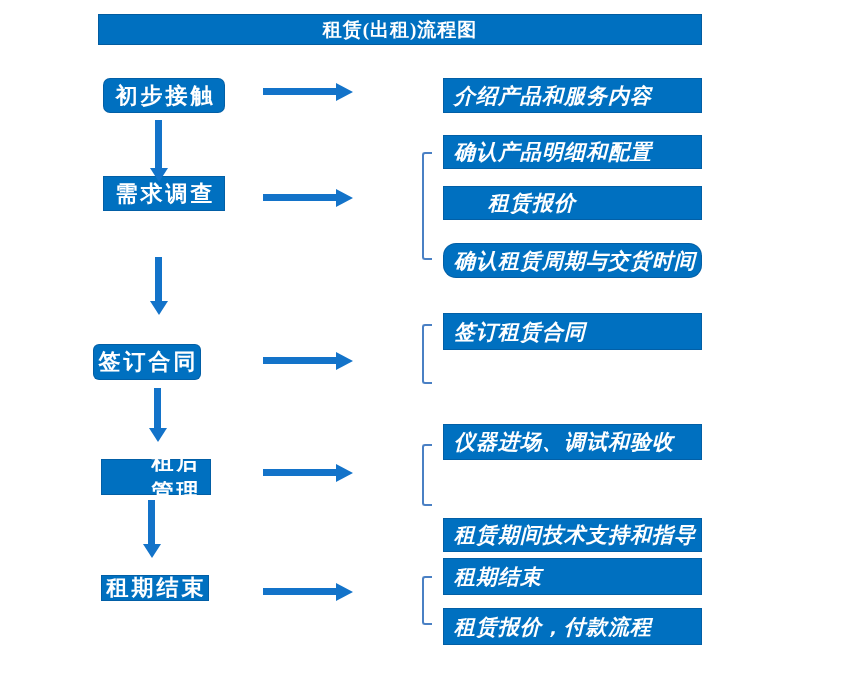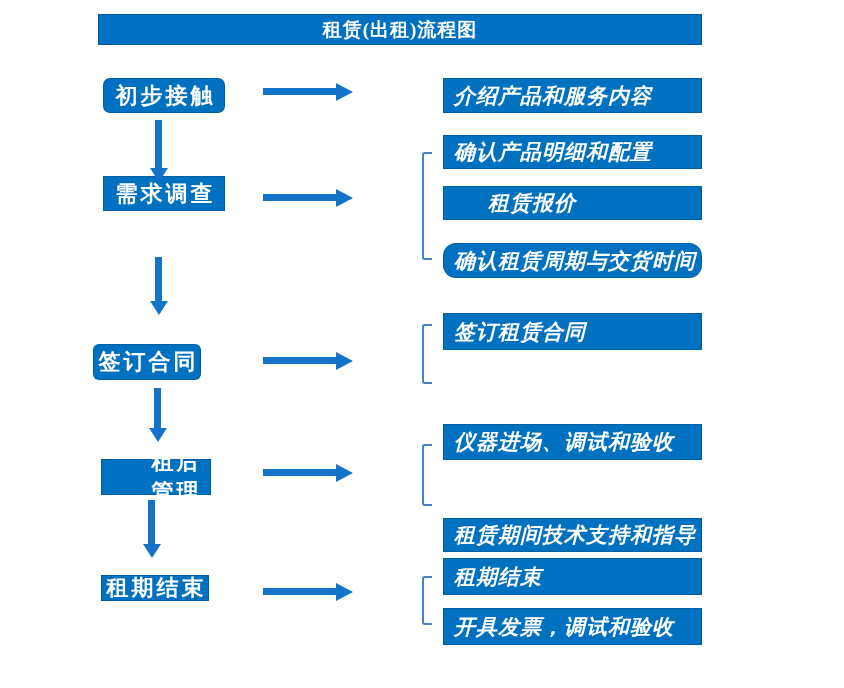--- a/index.html
+++ b/index.html
@@ -153,16 +153,16 @@
   <div class="rbox rb7">
     <span>仪器进场、调试和验收</span>
   </div>
   <div class="rbox rb8">
     <span>租赁期间技术支持和指导</span>
   </div>
   <div class="rbox rb9">
     <span>租期结束</span>
   </div>
   <div class="rbox rb10">
-    <span>开具发票，调试和验收</span>
+    <span>租赁报价，付款流程</span>
   </div>
 
 </div>
 
 </body></html>

